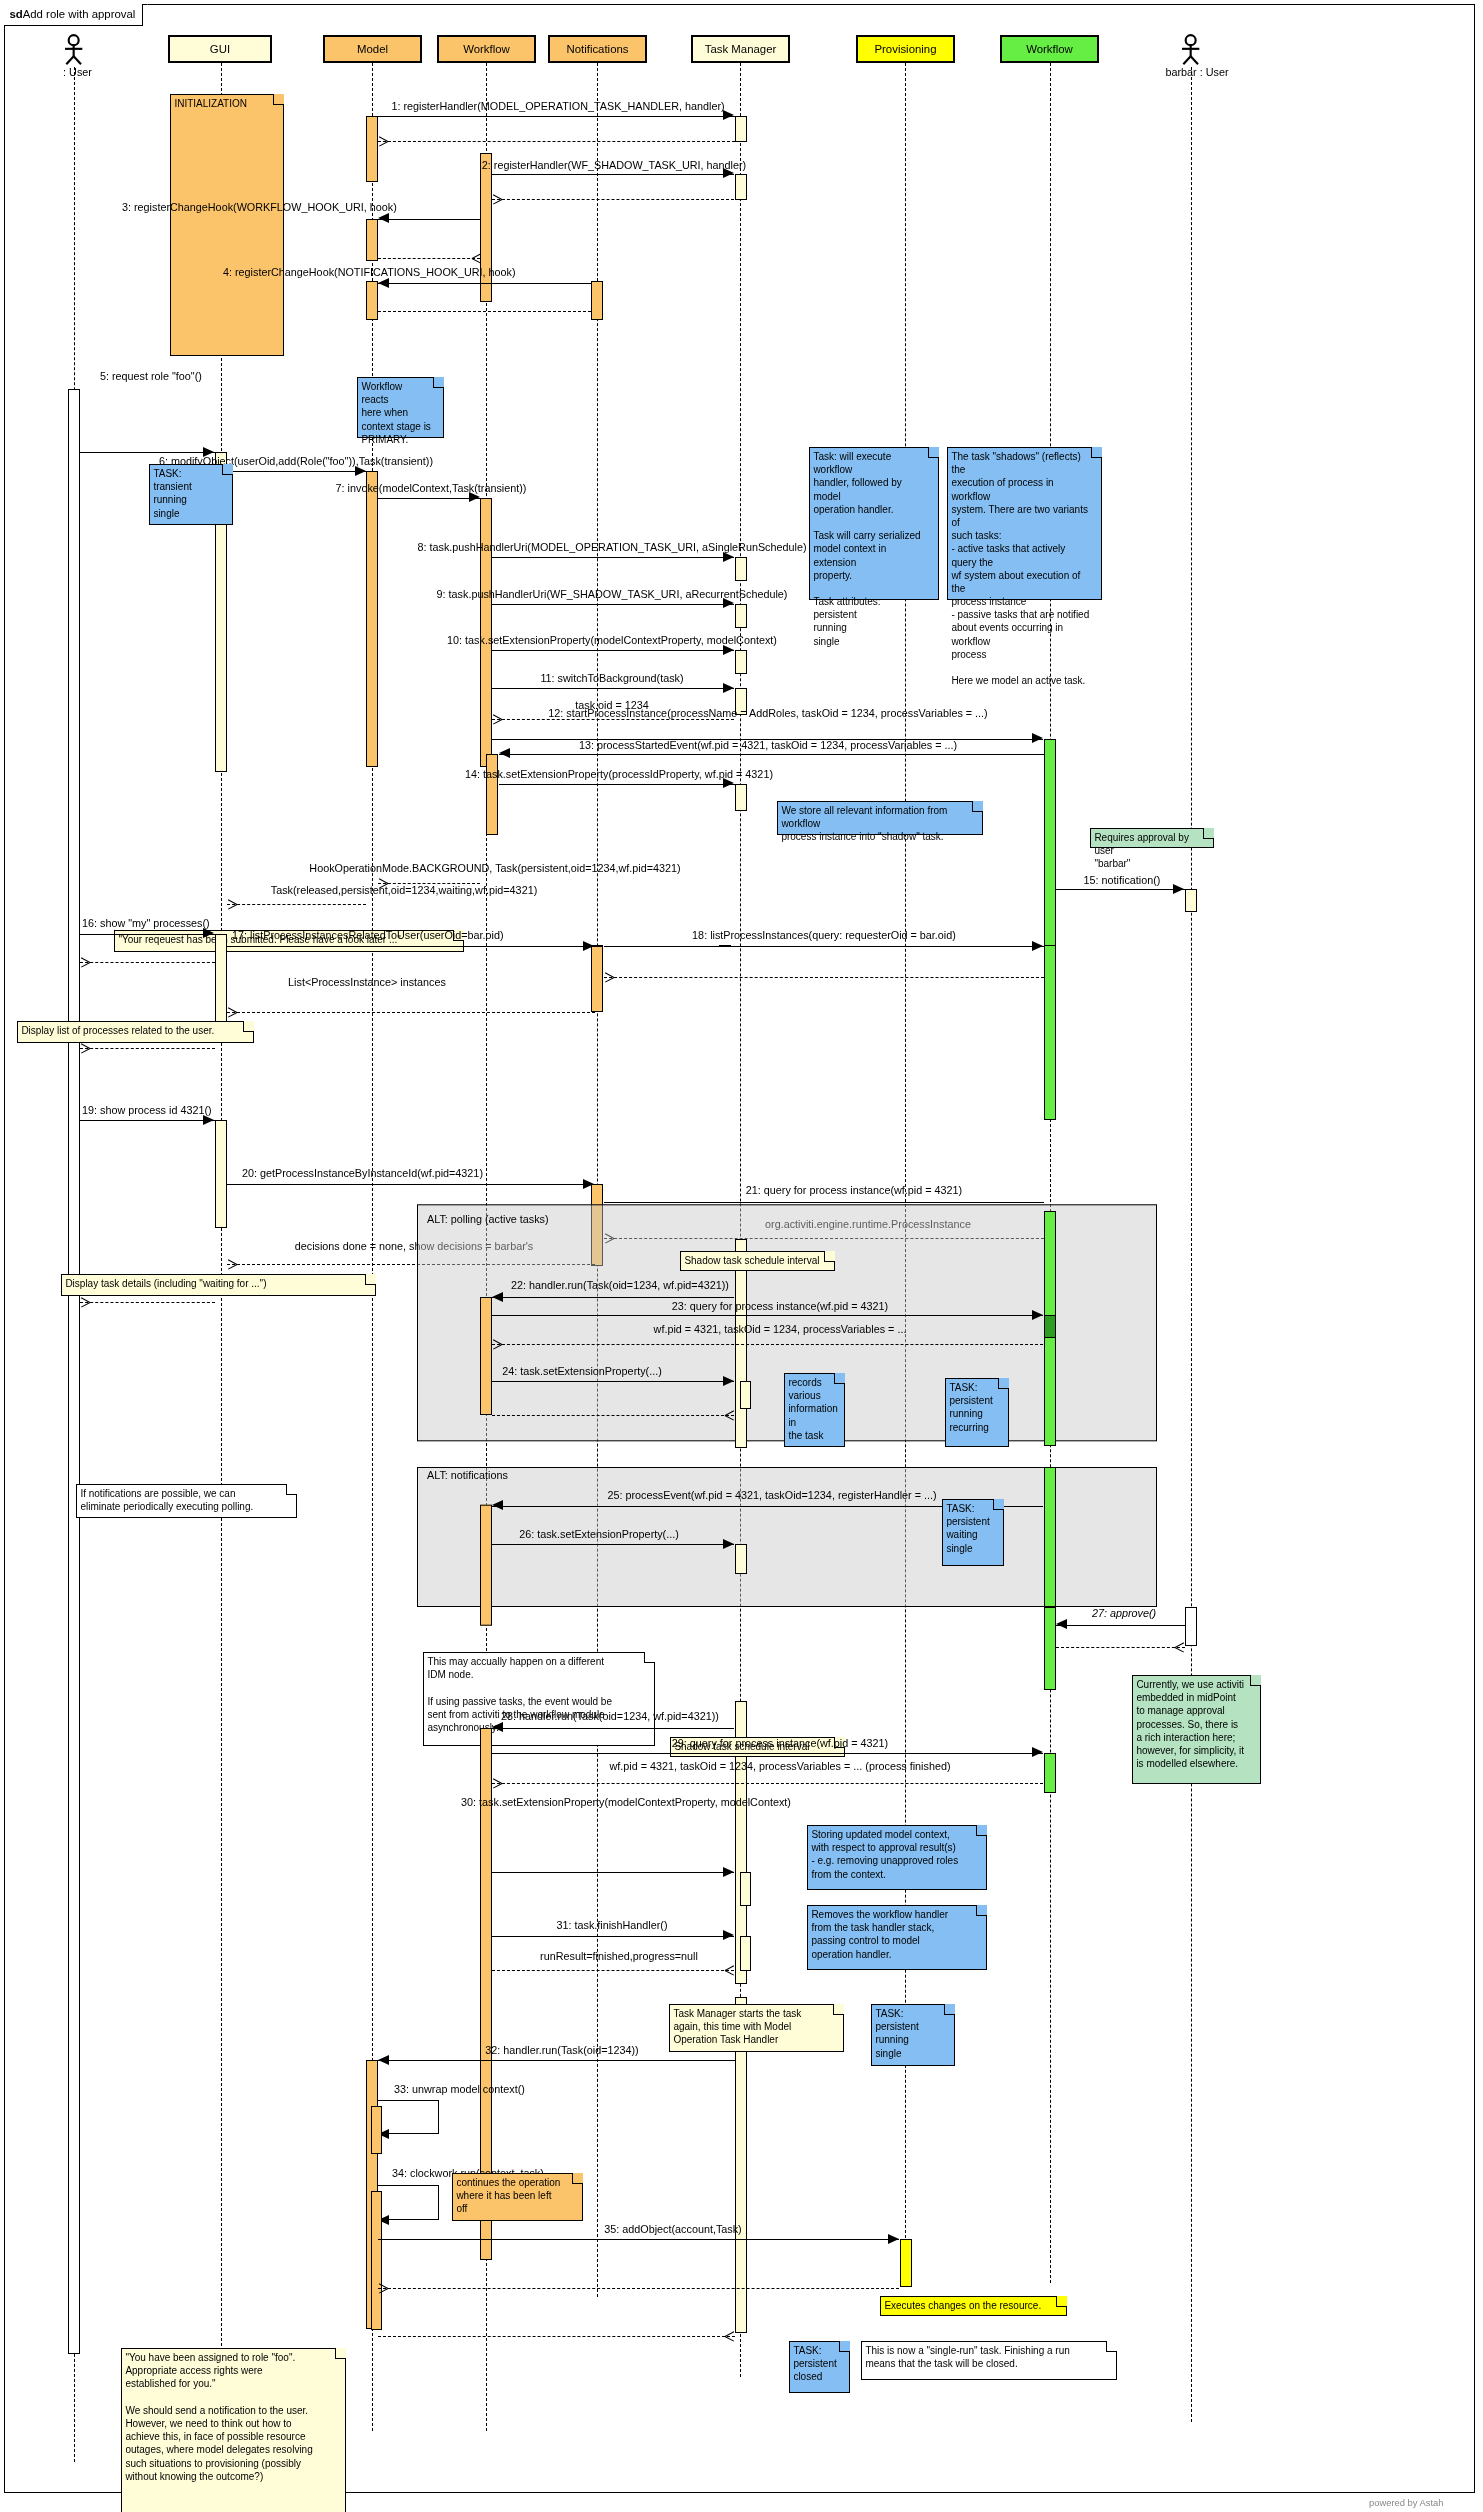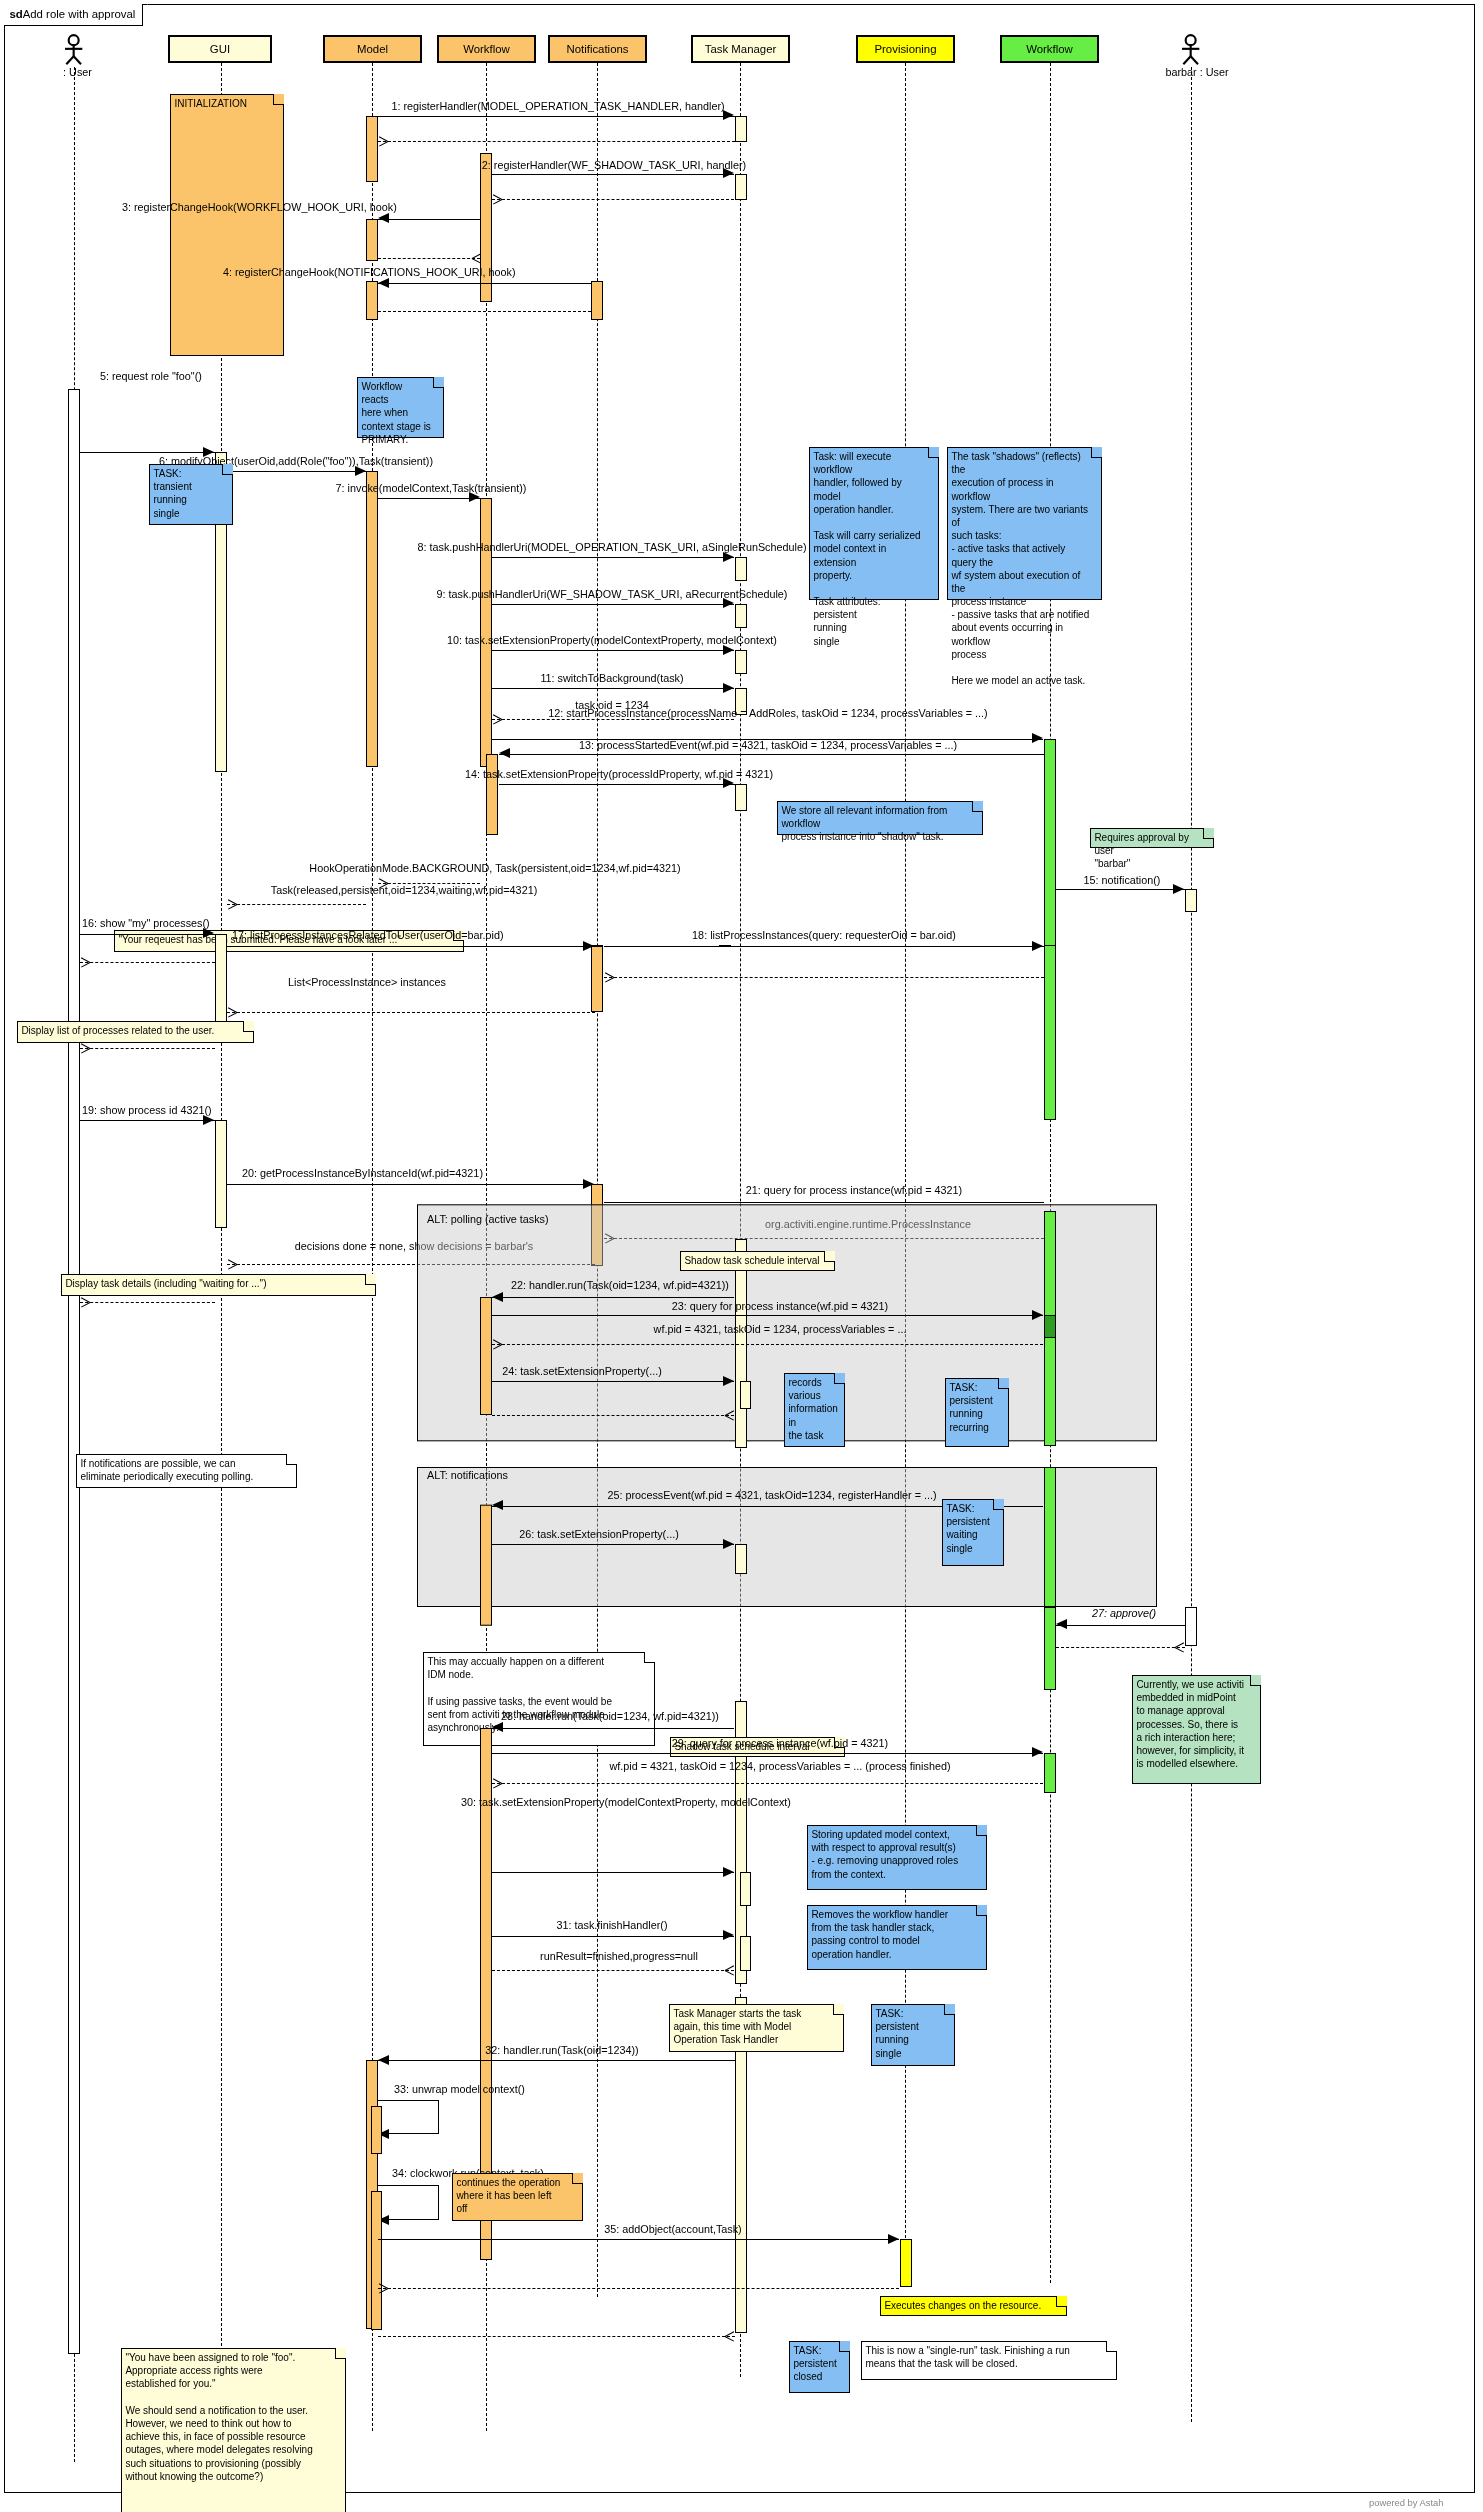--- a/index.html
+++ b/index.html
@@ -390,21 +390,21 @@
   <div class="act orange" style="left:480px;top:1506px;width:12px;height:121px;transform:translateY(-1.3px);"></div>
   <div class="mlabel ctr" style="left:772px;top:1490px;">25: processEvent(wf.pid = 4321, taskOid=1234, registerHandler = ...)</div>
   <div class="msg" style="left:492px;top:1506px;width:551px;"></div>
   <div class="arrowL" style="left:492px;top:1500px;"></div>
 
   <div class="act cream" style="left:735px;top:1544px;width:12px;height:30px;"></div>
   <div class="mlabel ctr" style="left:599px;top:1529px;">26: task.setExtensionProperty(...)</div>
   <div class="msg" style="left:492px;top:1544px;width:242px;"></div>
   <div class="arrowR" style="left:723px;top:1539px;"></div>
 
-  <div class="note white" style="left:76px;top:1454px;width:221px;height:34px;">If notifications are possible, we can
+  <div class="note white" style="left:76px;top:1484px;width:221px;height:34px;">If notifications are possible, we can
 eliminate periodically executing polling.</div>
   <div class="note blue" style="left:942px;top:1499px;width:62px;height:67px;">TASK:
 persistent
 waiting
 single</div>
 
   <div class="act darkgreen" style="left:1044px;top:1615px;width:12px;height:38px;"></div>
   <div class="act green" style="left:1044px;top:1607px;width:12px;height:83px;"></div>
   <div class="act white" style="left:1185px;top:1607px;width:12px;height:39px;"></div>
   <div class="mlabel ctr" style="left:1124px;top:1608px;font-style:italic;">27: approve()</div>

